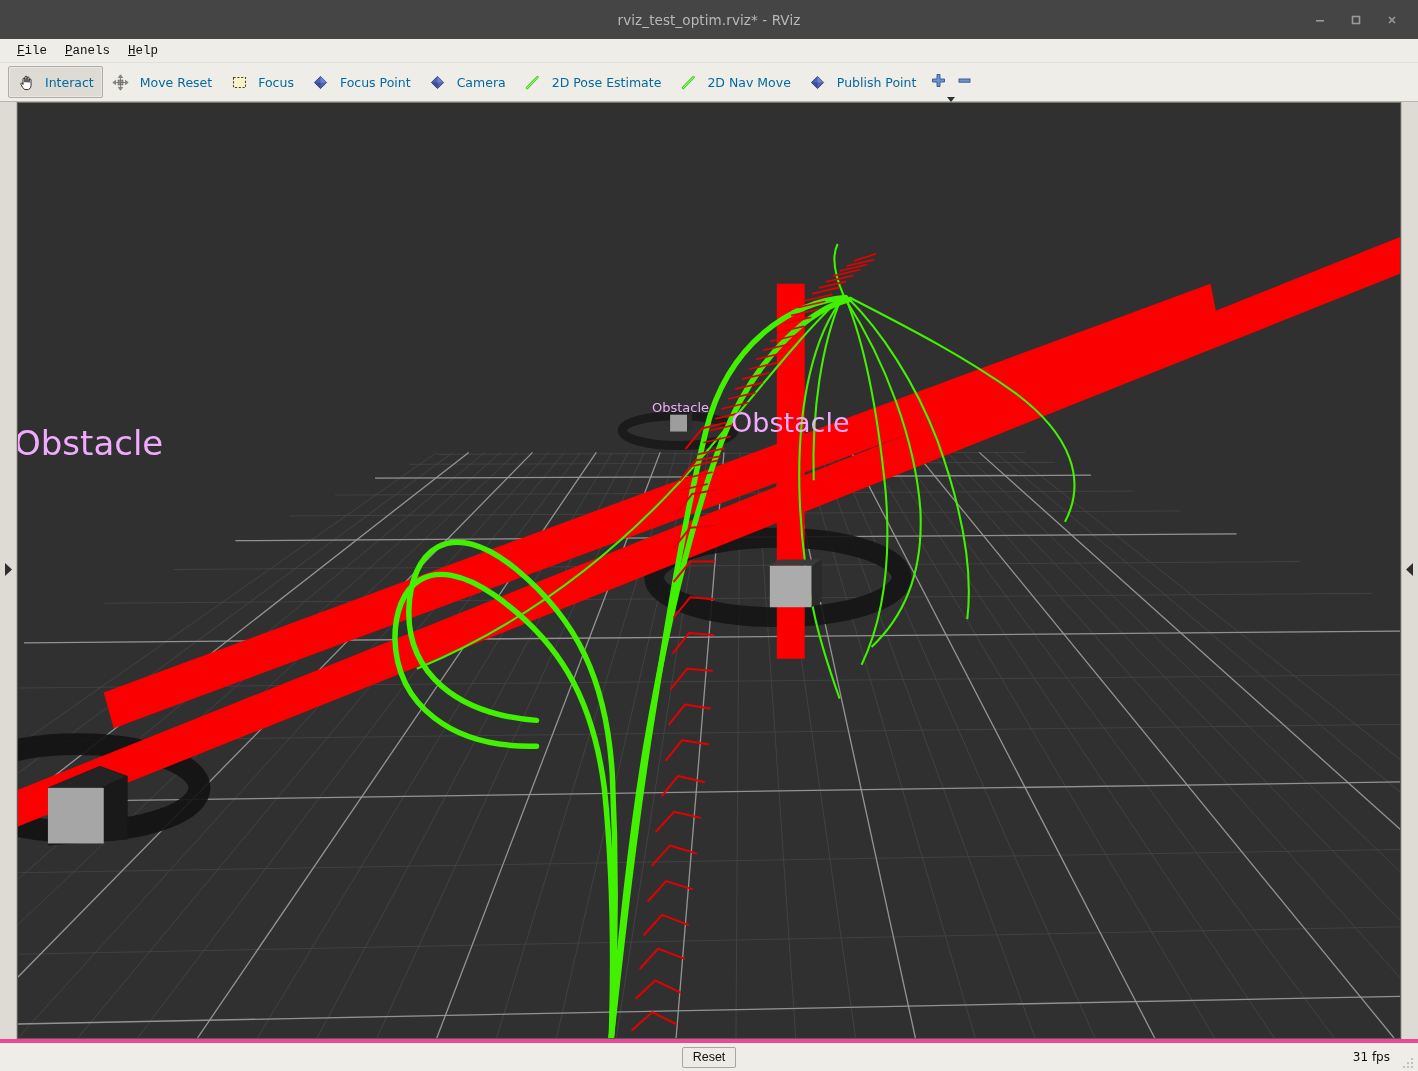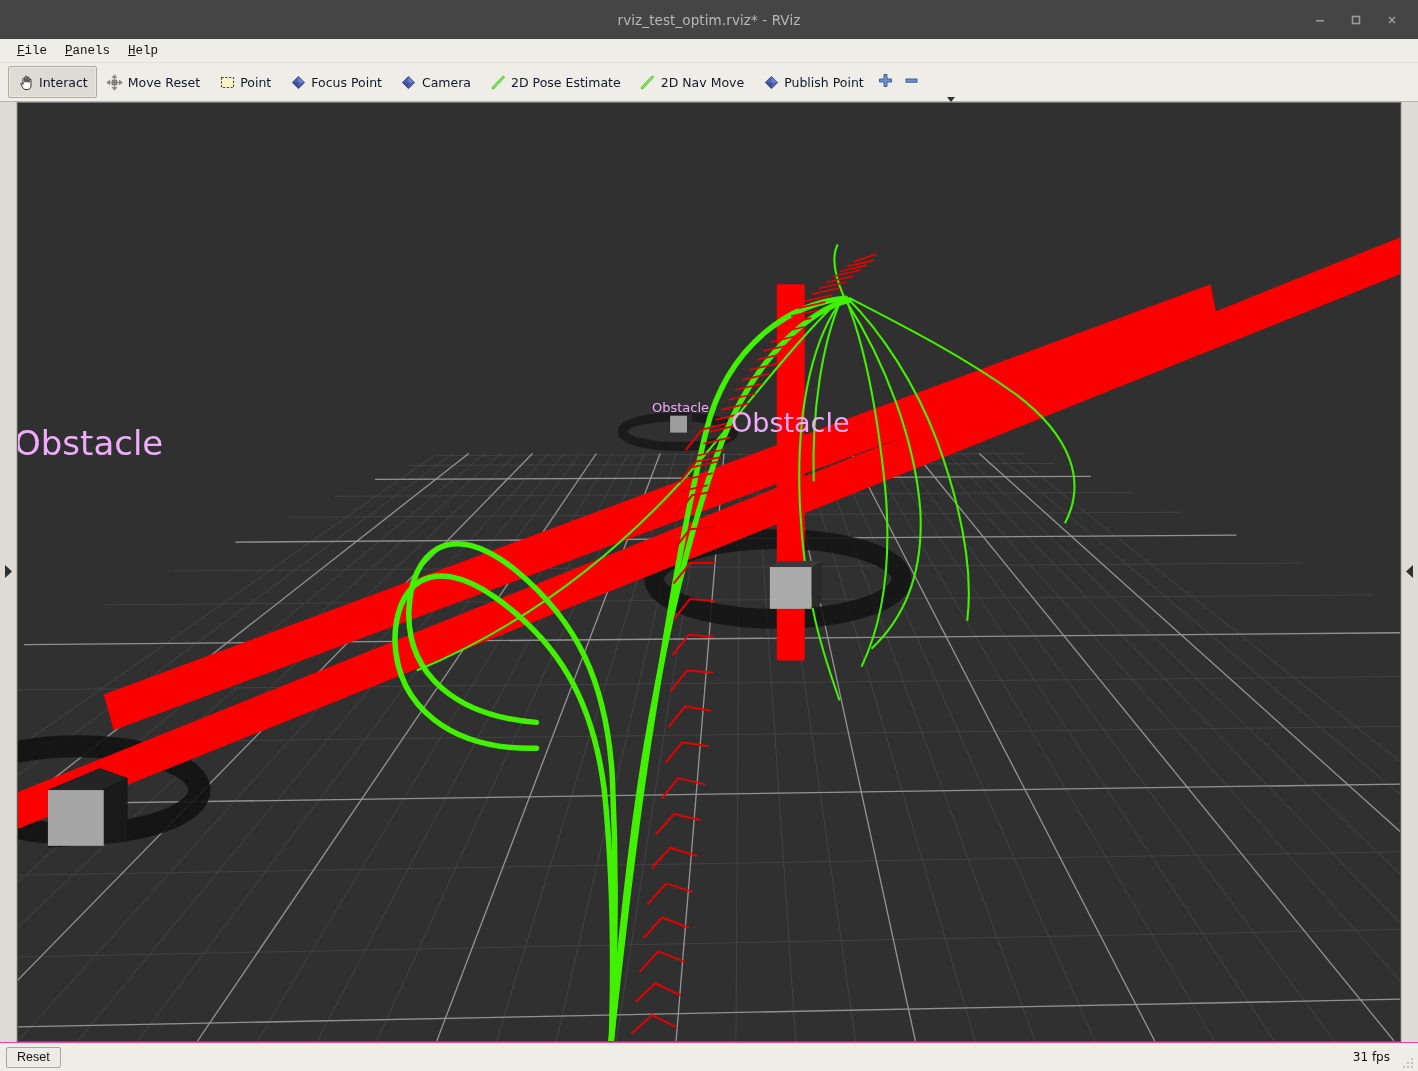--- a/index.html
+++ b/index.html
@@ -85,27 +85,27 @@
     background: #efede7;
     display: flex;
     align-items: center;
     padding-left: 8px;
     border-bottom: 1px solid #b7b4ae;
     position: relative;
   }
   .tbtn {
     display: flex;
     align-items: center;
-    gap: 4px;
+    gap: 10px;
     height: 30px;
     padding: 0 8px;
     border: 1px solid transparent;
     border-radius: 2px;
     font-size: 12.5px;
-    color: #0f172a;
+    color: #0369a1;
     white-space: nowrap;
   }
   .tbtn.checked {
     background: #dedbd4;
     border: 1px solid #b0ada6;
     box-shadow: inset 0 0 0 1px #e8e6e0;
   }
   .tbtn .ico {
     width: 18px; height: 18px;
     display: flex; align-items: center; justify-content: center;
@@ -168,21 +168,22 @@
 
   
   .statusbar {
     flex: 0 0 28px;
     height: 28px;
     background: #efede7;
     display: flex;
     align-items: center;
     padding: 0 6px;
     position: relative;
-    border-top: 1px solid #ec4899;
+    border-top: 4px solid #ec4899;
+    justify-content: center;
   }
   .reset-btn {
     font-size: 12.5px;
     color: #101010;
     background: #edebe5;
     border: 1px solid #a9a69f;
     border-radius: 2px;
     padding: 2px 10px;
     line-height: 15px;
   }
@@ -258,21 +259,21 @@
       </span>
       <span>Move Reset</span>
     </div>
 
     <div class="tbtn">
       <span class="ico">
         <svg width="17" height="17" viewBox="0 0 17 17">
           <rect x="2.5" y="3.5" width="12" height="10" fill="#fbf2c8" stroke="#4a4a2a" stroke-width="1.1" stroke-dasharray="2.2 1.6"></rect>
         </svg>
       </span>
-      <span>Point</span>
+      <span>Focus</span>
     </div>
 
     <div class="tbtn">
       <span class="ico">
         <svg width="17" height="17" viewBox="0 0 17 17">
           <path d="M8.5 2.4 L14.6 8.5 L8.5 14.6 L2.4 8.5 Z" fill="#4f63b4" stroke="#2c3a7a" stroke-width="0.9"></path>
           <path d="M8.5 2.4 L14.6 8.5 L8.5 8.5 Z" fill="#6f81c9"></path>
           <path d="M2.4 8.5 L8.5 14.6 L8.5 8.5 Z" fill="#3b4d99"></path>
         </svg>
       </span>

